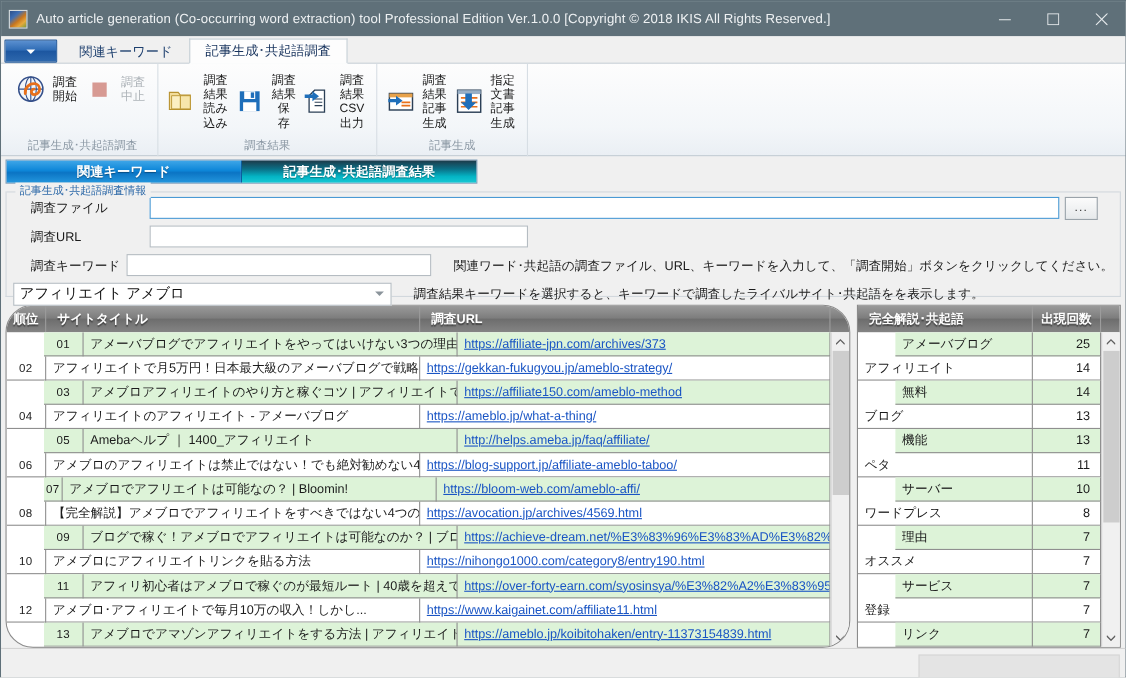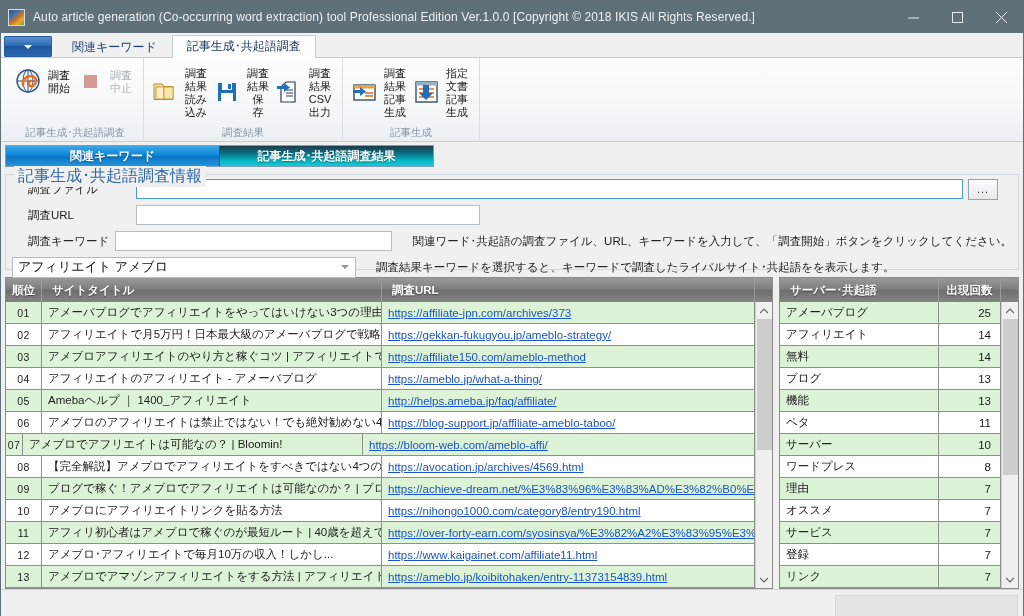--- a/index.html
+++ b/index.html
@@ -158,21 +158,21 @@
     height: 96px;
   }
   .groupbox::before {
     content: ""; position: absolute;
     left: 0; right: 0; top: 0;
     border-top: 1px solid #d2d8dd;
   }
   .gb-legend {
     position: absolute; top: -8px; left: 8px;
     background: #f0f0f0; padding: 0 4px;
-    font-size: 16px; color: #2f6aa8;
+    font-size: 10px; color: #2f6aa8;
   }
   .form-row { display: flex; align-items: center; height: 22px; margin-top: 4px; }
   .form-row:first-of-type { margin-top: 7px; }
   .f-label {
     width: 124px; padding-left: 16px;
     font-size: 11.5px; color: #1b1b1b;
   }
   .f-input {
     height: 20px;
     border: 1px solid #b5bcc2;
@@ -223,21 +223,21 @@
     gap: 6px;
     min-height: 0;
   }
   .grid-wrap {
     border: 1px solid #8b8b8b;
     background: #ffffff;
     display: flex; flex-direction: column;
     min-height: 0;
     overflow: hidden;
   }
-  .grid-left { width: 768px; }
+  .grid-left { width: 768px; border-radius: 25px; }
   .grid-right { flex: 1; }
   .ghead {
     display: flex;
     height: 24px; min-height: 24px;
     background: linear-gradient(180deg,#9a9a9a 0%,#7e7e7e 45%,#6e6e6e 52%,#848484 100%);
     color: #ffffff;
     font-size: 11.5px; font-weight: bold;
   }
   .ghead .gh {
     display: flex; align-items: center;
@@ -248,21 +248,21 @@
   .ghead .gh.center { justify-content: center; padding-left: 0; }
   .gbody { flex: 1; overflow: hidden; position: relative; display: flex; }
   .grows { flex: 1; min-width: 0; }
   .grow {
     display: flex;
     height: 22px;
     border-bottom: 1px solid #8f8f8f;
     font-size: 11.5px;
     align-items: center;
   }
-  .grow.alt { background: #ddf3d8; }
+  .grow.alt { background: #ddf3d8; margin-left: 34px; }
   .gcell {
     height: 22px; display: flex; align-items: center;
     padding-left: 6px;
     border-right: 1px solid #8f8f8f;
     overflow: hidden; white-space: nowrap;
     color: #1b1b1b;
   }
   .gcell.center { justify-content: center; padding-left: 0; }
   .gcell.right { justify-content: flex-end; padding-right: 9px; padding-left: 0; }
   .gcell.link { color: #1a55c4; text-decoration: underline; }
@@ -580,21 +580,21 @@
               <svg width="8" height="6" viewBox="0 0 8 6">
                   <path d="M0 1 L4 5 L8 1" fill="none" stroke="currentColor" stroke-width="1.2"></path>
                 </svg>
             </div>
           </div>
         </div>
       </div>
 
       <div class="grid-wrap grid-right">
         <div class="ghead">
-          <div class="gh" style="flex:1">サーバー･共起語</div>
+          <div class="gh" style="flex:1">完全解説･共起語</div>
           <div class="gh center" style="width:62px">出現回数</div>
           <div style="width:17px"></div>
         </div>
         <div class="gbody">
           <div class="grows" id="keywords-rows">
               <div class="grow alt">
                 <div class="gcell" style="flex:1">アメーバブログ</div>
                 <div class="gcell right" style="width:62px">25</div>
               </div>
               <div class="grow">

